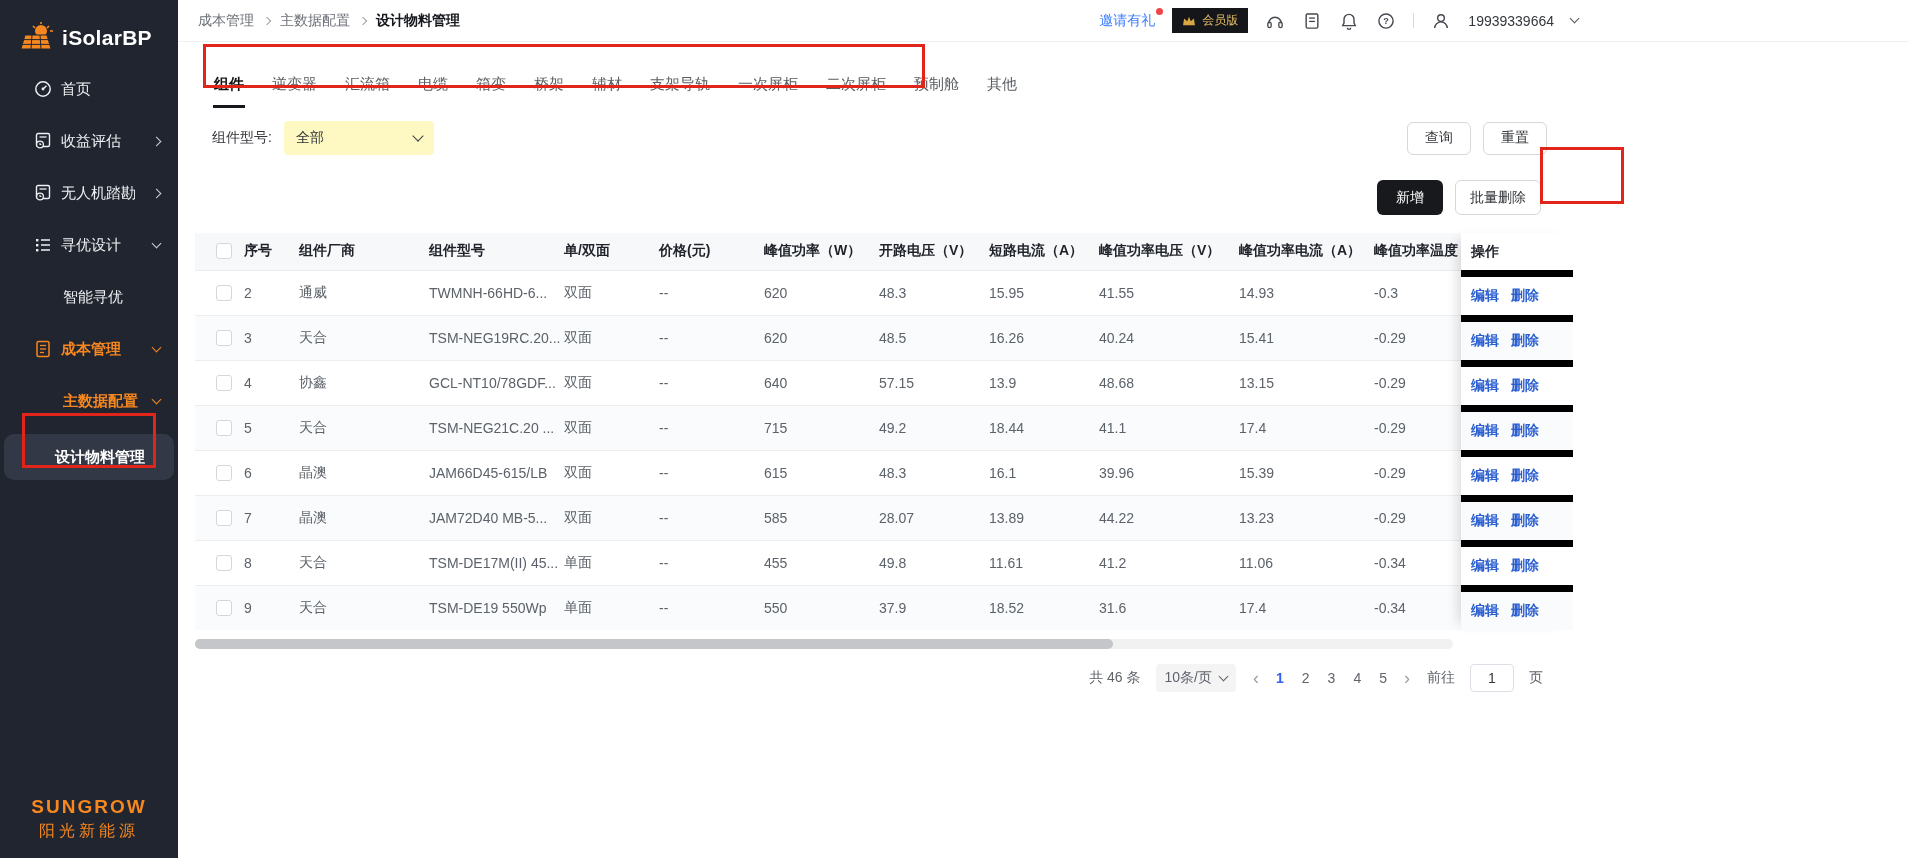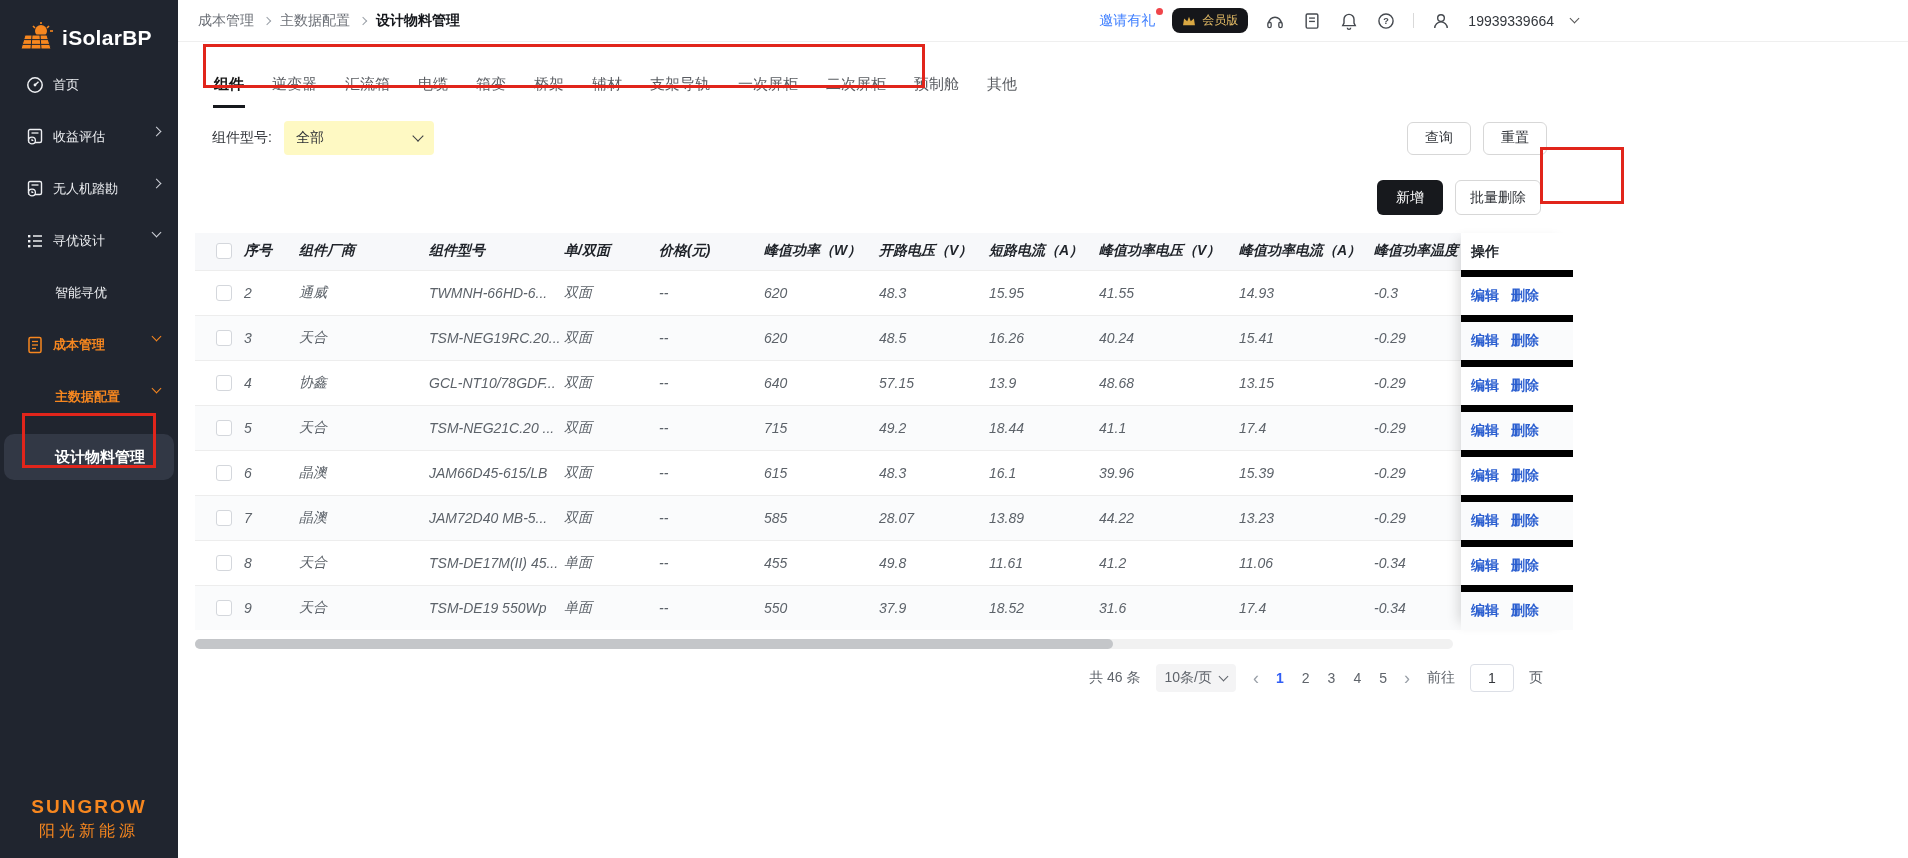--- a/index.html
+++ b/index.html
@@ -6,22 +6,22 @@
   html,body { width:1908px; height:858px; overflow:hidden; background:#fff;
     font-family:"Liberation Sans","DejaVu Sans",sans-serif; }
   .app { position:relative; width:1908px; height:858px; }
 
   
   .sidebar { position:absolute; left:0; top:0; width:178px; height:858px;
     background:#20252f; color:#e8eaee; }
   .logo { display:flex; align-items:center; gap:8px; padding:14px 0 0 20px; height:62px; }
   .logo-text { color:#fff; font-size:21px; font-weight:700; letter-spacing:.3px; }
   .menu { margin-top:14px; }
-  .m-item { position:relative; display:flex; align-items:flex-start; gap:9px;
-    height:26px; padding-left:26px; margin-bottom:26px; font-size:13px; color:#eef0f3; cursor:pointer; }
+  .m-item { position:relative; display:flex; align-items:center; gap:9px;
+    height:26px; padding-left:26px; margin-bottom:26px; font-size:15px; color:#eef0f3; cursor:pointer;margin-left:8px; }
   .m-item .mi { width:18px; height:18px; flex:0 0 18px; }
   .m-item.sub { padding-left:55px; }
   .m-item.orange { color:#f7871f; font-weight:700; }
   .m-sel { position:relative; margin:-6px 4px 20px 4px; height:46px; border-radius:10px;
     background:#323845; display:flex; align-items:center; padding-left:51px;
     font-size:15px; font-weight:700; color:#fff; cursor:pointer; }
   .chev { width:7px; height:7px; border-right:1.6px solid #cfd3da; border-bottom:1.6px solid #cfd3da;
     position:absolute; right:18px; }
   .chev.r { transform:rotate(-45deg); }
   .chev.d { transform:rotate(45deg); margin-top:-3px; }
@@ -35,21 +35,21 @@
     border-bottom:1px solid #efefef; display:flex; align-items:center; padding:0 330px 0 20px; }
   .crumbs { display:flex; align-items:center; gap:10px; font-size:14px; color:#6b6f76; }
   .crumb-sep { width:6px; height:6px; border-right:1.4px solid #9aa0a8; border-top:1.4px solid #9aa0a8;
     transform:rotate(45deg); }
   .crumb-last { color:#16181d; font-weight:700; }
   .tb-right { margin-left:auto; display:flex; align-items:center; gap:17px; }
   .invite { position:relative; color:#3d7eff; font-size:14px; cursor:pointer; }
   .invite .dot { position:absolute; top:-4px; right:-8px; width:7px; height:7px; border-radius:50%;
     background:#f0454a; }
   .member { display:flex; align-items:center; gap:6px; background:#15161a; color:#e4bc66;
-    font-size:12px; padding:4px 10px; border-radius:8px; cursor:pointer; }
+    font-size:12px; padding:4px 10px; border-radius:0; cursor:pointer; }
   .tb-icon { width:20px; height:20px; cursor:pointer; }
   .tb-divider { width:1px; height:15px; background:#d9d9d9; }
   .phone { font-size:14px; color:#33373d; }
   .tb-caret { width:7px; height:7px; border-right:1.5px solid #555; border-bottom:1.5px solid #555;
     transform:rotate(45deg); margin-top:-4px; cursor:pointer; }
 
   
   .content { position:absolute; left:178px; top:55px; width:1730px; height:816px; padding-left:17px; }
   .inner { width:1378px; }
 
@@ -68,21 +68,21 @@
   .btn { height:33px; padding:0 17px; border:1px solid #d7d7d7; border-radius:6px; background:#fff;
     font-size:14px; color:#33363b; cursor:pointer; display:flex; align-items:center; }
   .action-row { display:flex; justify-content:flex-end; gap:12px; margin-top:25px; padding-right:32px; }
   .btn-dark { height:35px; padding:0 19px; background:#17191d; color:#fff; border:none; border-radius:6px;
     font-size:14px; cursor:pointer; display:flex; align-items:center; }
   .btn-outline { height:35px; padding:0 14px; border:1px solid #d7d7d7; border-radius:6px; background:#fff;
     font-size:14px; color:#33363b; cursor:pointer; display:flex; align-items:center; }
 
   
   .table-wrap { position:relative; margin-top:18px; width:1378px; }
-  table { border-collapse:collapse; table-layout:fixed; width:1266px;font-style:italic; }
+  table { border-collapse:collapse; table-layout:fixed; width:1266px; }
   thead th { background:#f7f8fa; height:37px; font-size:14px; color:#1f2329; font-weight:700;
     text-align:left; padding:0 6px 0 4px; white-space:nowrap; overflow:hidden; }
   tbody td { height:45px; font-size:14px; color:#5c6269; padding:0 6px 0 4px; white-space:nowrap;
     overflow:hidden; border-top:1px solid #ededed; }
   tbody tr:nth-child(even) td { background:#fafbfc; }
   .cb { width:16px; height:16px; border:1px solid #d4d7dc; border-radius:3px; background:#fff;
     margin-left:17px; cursor:pointer; }
   .op-col { position:absolute; top:0; right:0; width:112px; height:100%; background:#fff;
     box-shadow:-9px 0 12px -7px rgba(0,0,0,.16); }
   .op-head { height:37px; display:flex; align-items:center; padding-left:10px; font-size:14px;

